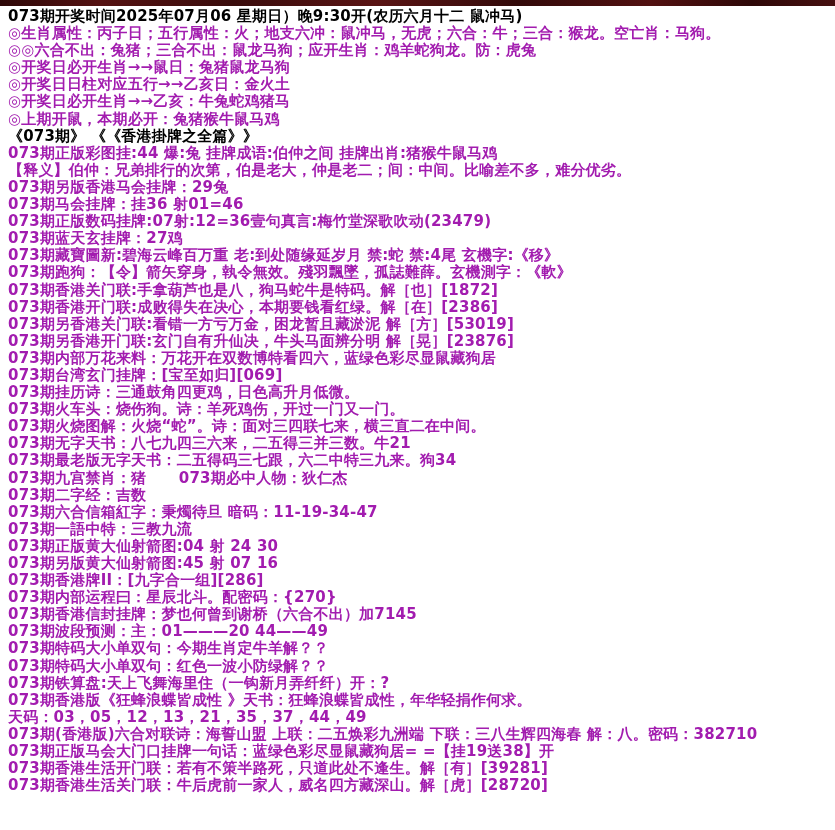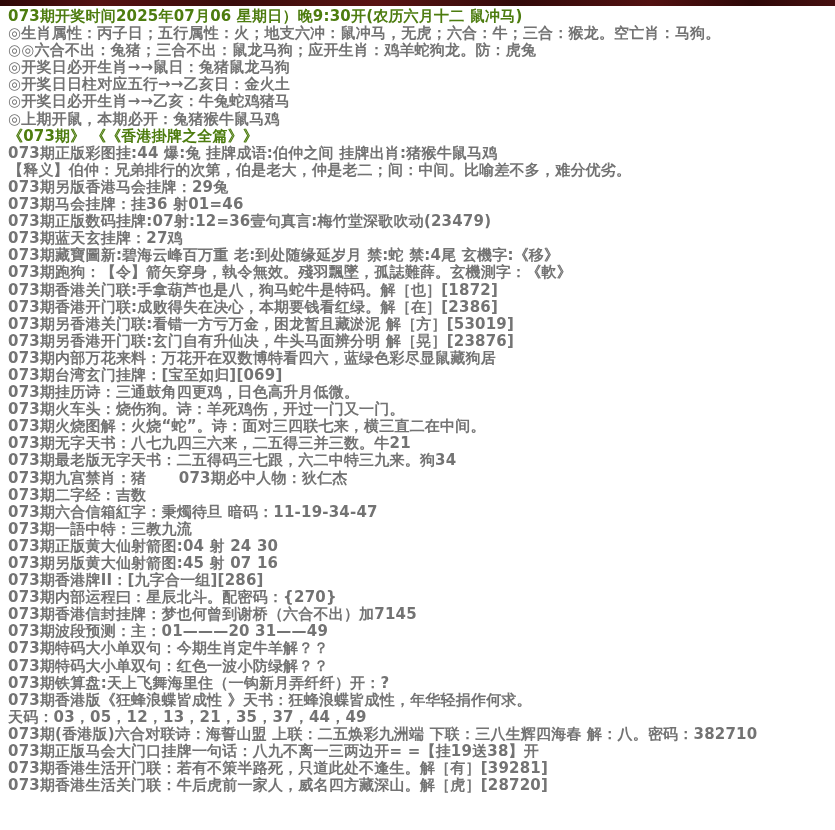--- a/index.html
+++ b/index.html
@@ -21,27 +21,27 @@
       #330a0a 62%, #521111 78%, #2e0808 90%, #471010 100%);
   }
   .content {
     padding: 2px 2px 0 8px;
   }
   .line {
     font-size: 15px;
     line-height: 17.1px;
     height: 17.1px;
     font-weight: bold;
-    color: #737373;
+    color: #a21caf;
     white-space: pre;
     letter-spacing: 0.2px;
     overflow: hidden;
   }
   .line.red {
-    color: #4d7c0f;
+    color: #000000;
   }
 </style>
 </head>
 <body>
 
 <div class="top-bar"></div>
 
 <div class="content">
   <div>
       <div class="line red">073期开奖时间2025年07月06 星期日）晚9:30开(农历六月十二 鼠冲马)</div>
@@ -73,24 +73,24 @@
       <div class="line">073期最老版无字天书：二五得码三七跟，六二中特三九来。狗34</div>
       <div class="line">073期九宫禁肖：猪      073期必中人物：狄仁杰</div>
       <div class="line">073期二字经：吉数</div>
       <div class="line">073期六合信箱紅字：秉燭待旦 暗码：11-19-34-47</div>
       <div class="line">073期一語中特：三教九流</div>
       <div class="line">073期正版黄大仙射箭图:04 射 24 30</div>
       <div class="line">073期另版黄大仙射箭图:45 射 07 16</div>
       <div class="line">073期香港牌II：[九字合一组][286]</div>
       <div class="line">073期内部运程曰：星辰北斗。配密码：{270}</div>
       <div class="line">073期香港信封挂牌：梦也何曾到谢桥（六合不出）加7145</div>
-      <div class="line">073期波段预测：主：01———20 31——49</div>
+      <div class="line">073期波段预测：主：01———20 44——49</div>
       <div class="line">073期特码大小单双句：今期生肖定牛羊解？？</div>
       <div class="line">073期特码大小单双句：红色一波小防绿解？？</div>
       <div class="line">073期铁算盘:天上飞舞海里住（一钩新月弄纤纤）开：?</div>
       <div class="line">073期香港版《狂蜂浪蝶皆成性 》天书：狂蜂浪蝶皆成性，年华轻捐作何求。</div>
       <div class="line">天码：03，05，12，13，21，35，37，44，49</div>
       <div class="line">073期(香港版)六合对联诗：海誓山盟 上联：二五焕彩九洲端 下联：三八生辉四海春 解：八。密码：382710</div>
-      <div class="line">073期正版马会大门口挂牌一句话：八九不离一三两边开= =【挂19送38】开</div>
+      <div class="line">073期正版马会大门口挂牌一句话：蓝绿色彩尽显鼠藏狗居= =【挂19送38】开</div>
       <div class="line">073期香港生活开门联：若有不策半路死，只道此处不逢生。解［有］[39281]</div>
       <div class="line">073期香港生活关门联：牛后虎前一家人，威名四方藏深山。解［虎］[28720]</div>
     </div>
 </div>
 
 </body></html>

